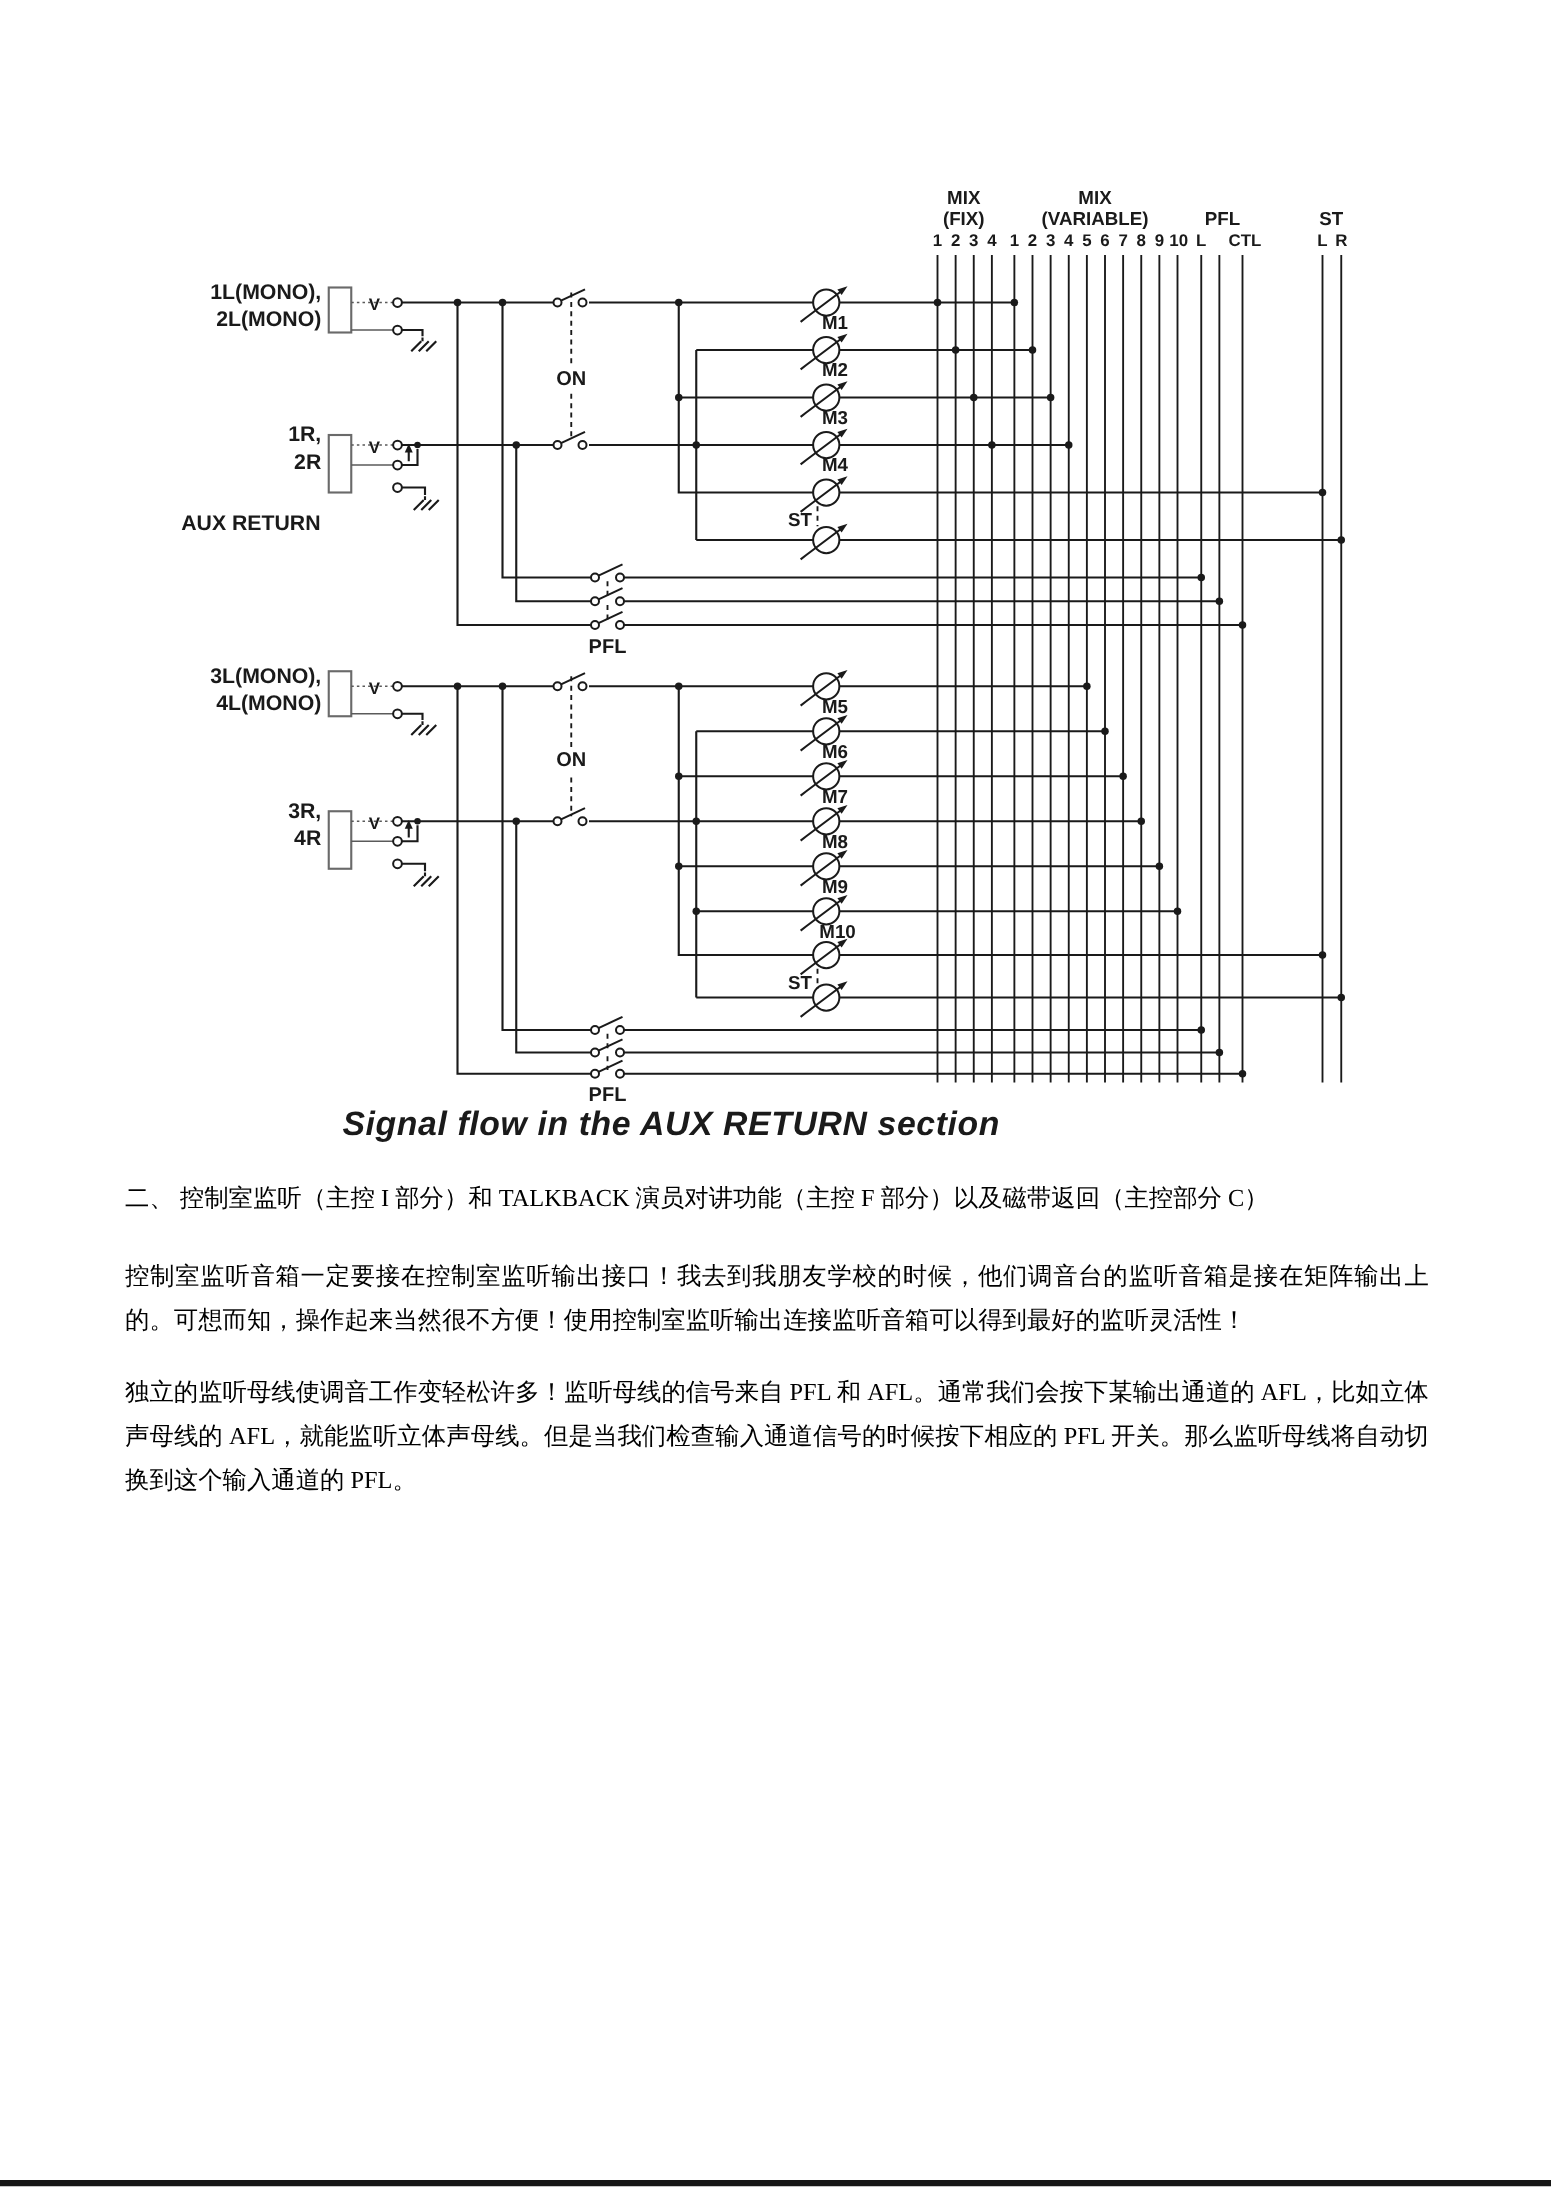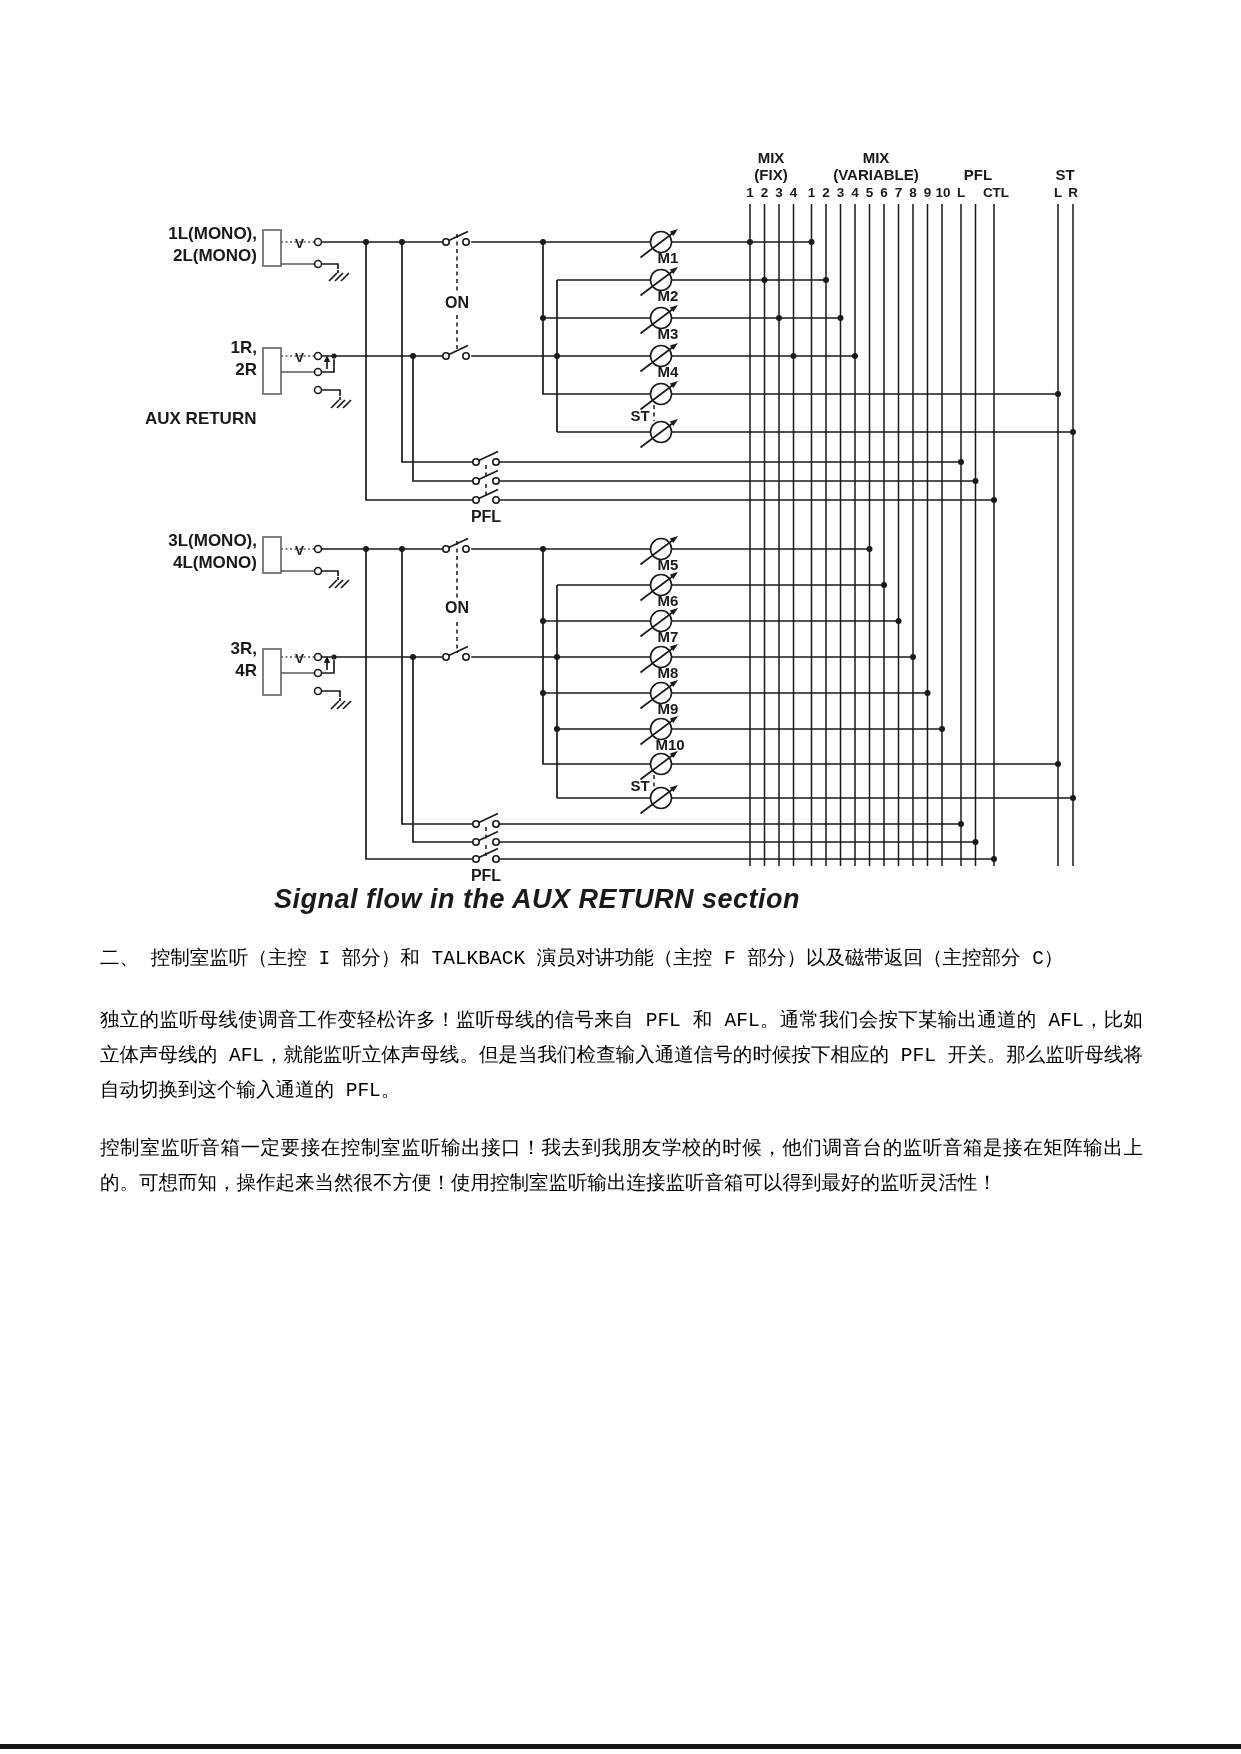--- a/index.html
+++ b/index.html
@@ -17,21 +17,21 @@
   .w{stroke:#1a1a1a;stroke-width:1.7;fill:none;}
   .bus{stroke:#1a1a1a;stroke-width:1.5;fill:none;}
   .dash{stroke:#1a1a1a;stroke-width:1.5;stroke-dasharray:4 3.5;fill:none;}
   .dot{fill:#1a1a1a;}
   .oc{fill:#ffffff;stroke:#1a1a1a;stroke-width:1.6;}
   .jack{stroke:#6a6a6a;stroke-width:1.7;fill:none;}
   .jthin{stroke:#5a5a5a;stroke-width:1.3;fill:none;}
   .jdot{stroke:#5a5a5a;stroke-width:1.3;stroke-dasharray:2 2.5;fill:none;}
   .article{
     position:absolute;left:100px;top:942px;width:1043px;
-    font-family:Liberation Mono, monospace;
+    font-family:Liberation Serif, serif;
     font-size:19.5px;line-height:35px;color:#000;
   }
   .article .heading{margin:0 0 27px 0;}
   .article p.para{margin:0 0 23px 0;text-align:justify;}
   .bottom-bar{position:absolute;left:0;top:1744px;width:1241px;height:5px;background:#161616;}
 </style>
 </head>
 <body>
 
 <svg class="diagram" width="1241" height="935" viewBox="0 0 1241 935">
@@ -287,17 +287,17 @@
         <circle class="dot" cx="975.5" cy="842" r="3"></circle>
       <circle class="dot" cx="994" cy="859" r="3"></circle>
     </g>
   </g>
 
   <text class="caption" text-anchor="middle" x="537" y="908">Signal flow in the AUX RETURN section</text>
 </svg>
 
 <div class="article">
   <p class="heading">二、 控制室监听（主控 I 部分）和 TALKBACK 演员对讲功能（主控 F 部分）以及磁带返回（主控部分 C）</p>
+  <p class="para">控制室监听音箱一定要接在控制室监听输出接口！我去到我朋友学校的时候，他们调音台的监听音箱是接在矩阵输出上的。可想而知，操作起来当然很不方便！使用控制室监听输出连接监听音箱可以得到最好的监听灵活性！</p>
   <p class="para">独立的监听母线使调音工作变轻松许多！监听母线的信号来自 PFL 和 AFL。通常我们会按下某输出通道的 AFL，比如立体声母线的 AFL，就能监听立体声母线。但是当我们检查输入通道信号的时候按下相应的 PFL 开关。那么监听母线将自动切换到这个输入通道的 PFL。</p>
-  <p class="para">控制室监听音箱一定要接在控制室监听输出接口！我去到我朋友学校的时候，他们调音台的监听音箱是接在矩阵输出上的。可想而知，操作起来当然很不方便！使用控制室监听输出连接监听音箱可以得到最好的监听灵活性！</p>
 </div>
 
 <div class="bottom-bar"></div>
 
 </body></html>

